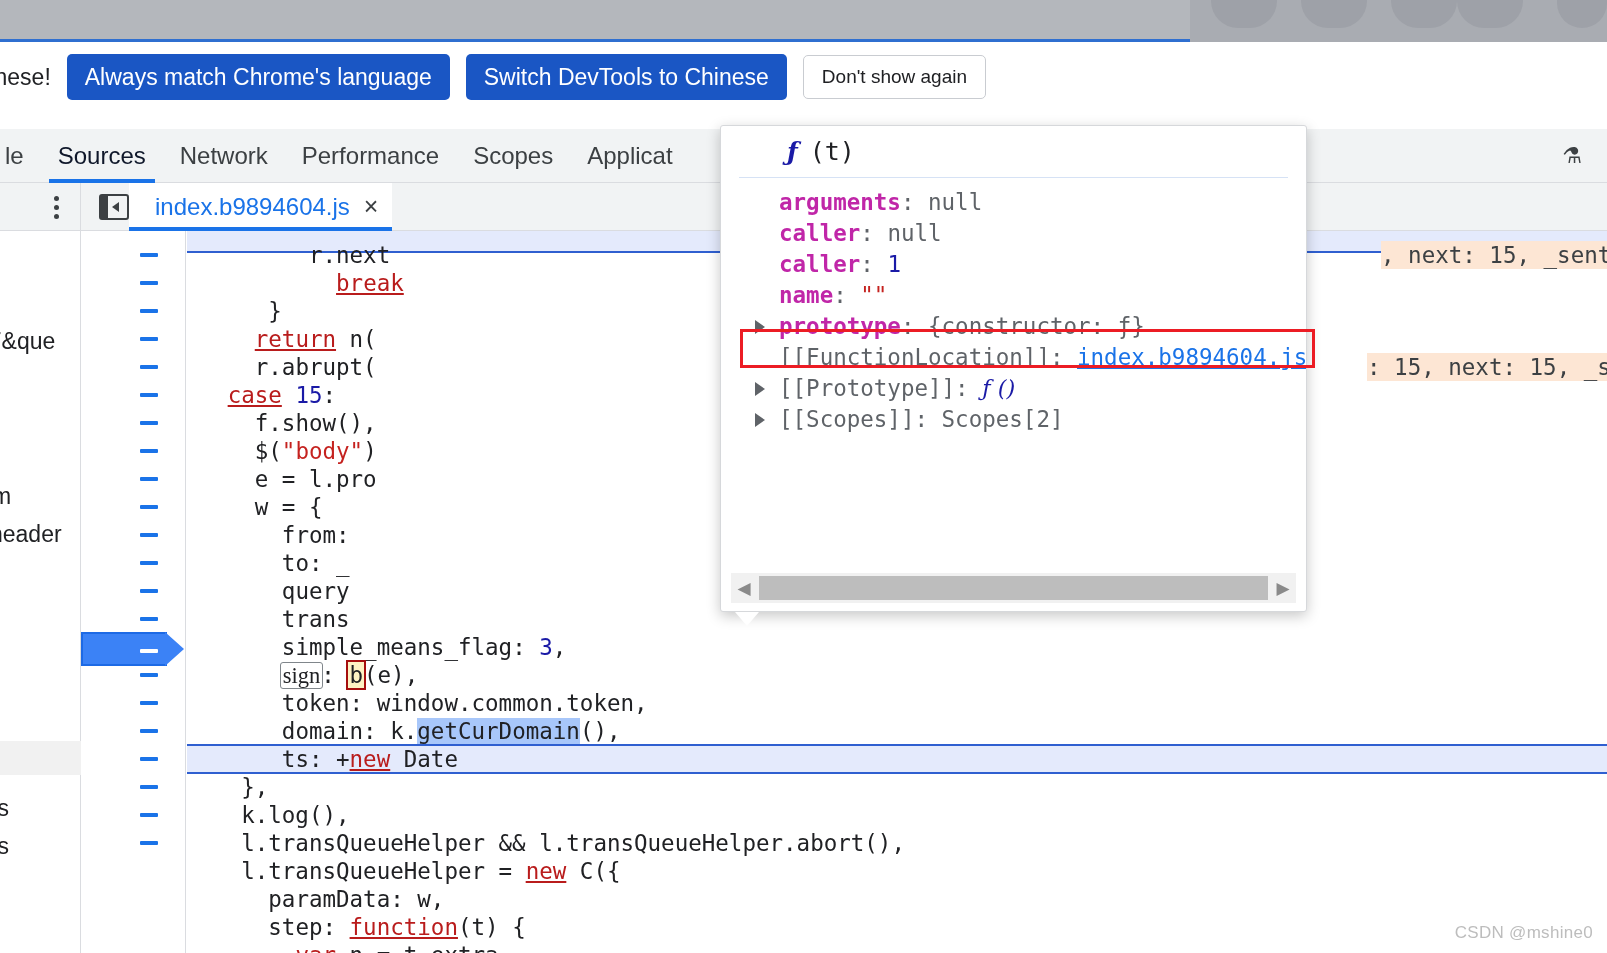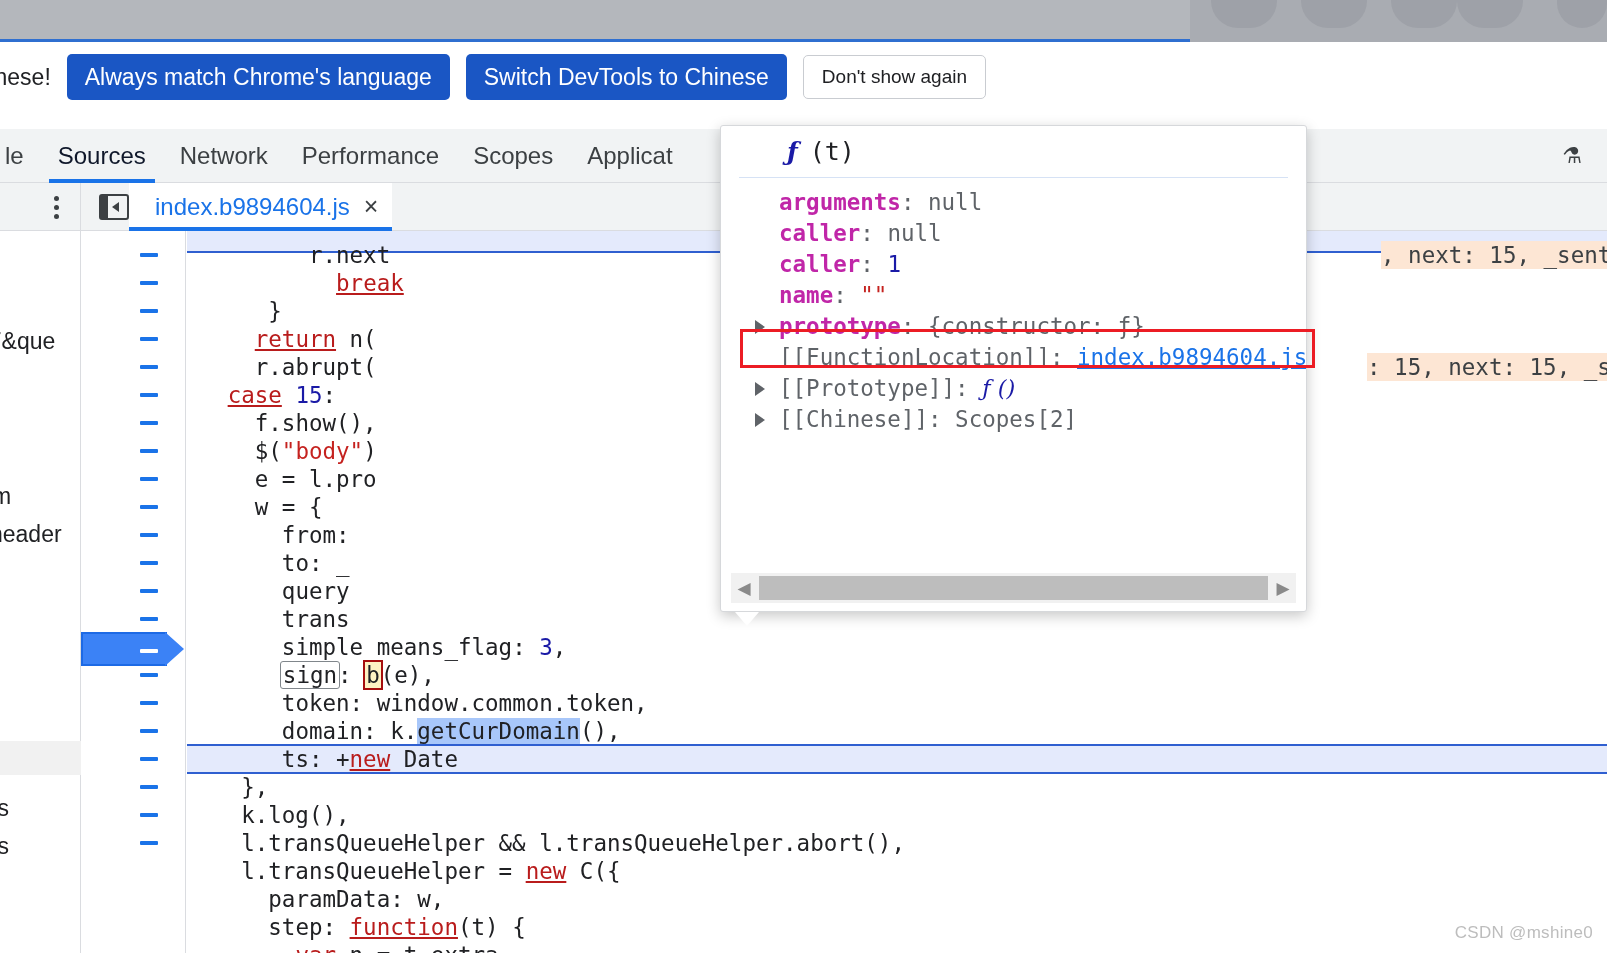--- a/index.html
+++ b/index.html
@@ -158,21 +158,21 @@
   .line-hl{
     position:absolute; left:0; right:0; height:30px;
     background:#e4eafc; border-top:2px solid #2f5fd0; border-bottom:2px solid #2f5fd0;
   }
   .inline-val{
     position:absolute; background:#fde6d4; color:#3c4043; white-space:pre;
     font-family:"DejaVu Sans Mono","Liberation Mono",monospace; font-size:22.5px; line-height:28px;
   }
   .tok-sel{ background:#a8c7fa; }
   .tok-boxed{
-    border:1px solid #80868b; border-radius:3px; padding:0 2px; margin:0 -2px;
+    border:1px solid #80868b; border-radius:3px; padding:0 2px; margin:0 -2px;font-family:Liberation Serif, serif;
   }
   .tok-hl-var{
     background:#fdf2c3; border:2px solid #a50e0e; padding:0 1px; margin:0 -2px;
   }
 
   
   .fn-popup{
     position:absolute; left:720px; top:125px; width:587px; height:487px;
     background:#fff; border:1px solid #d6d8db; border-radius:3px;
     box-shadow:0 4px 14px rgba(0,0,0,.22);
@@ -346,21 +346,21 @@
       <span>(t)</span>
     </div>
     <div class="fn-popup-body" id="proplist">
         <div class="prop-row"><span class="pname">arguments</span><span>: </span><span class="pnull">null</span></div>
         <div class="prop-row"><span class="pname">caller</span><span>: </span><span class="pnull">null</span></div>
         <div class="prop-row"><span class="pname">caller</span><span>: </span><span class="pnum">1</span></div>
         <div class="prop-row"><span class="pname">name</span><span>: </span><span class="pstr">""</span></div>
         <div class="prop-row"><span class="tri"></span><span class="pname">prototype</span><span>: </span><span class="pnull">{constructor: ƒ}</span></div>
         <div class="prop-row"><span class="pname-int">[[FunctionLocation]]</span><span>: </span><span class="plink">index.b9894604.js:2</span></div>
         <div class="prop-row"><span class="tri"></span><span class="pname-int">[[Prototype]]</span><span>: </span><span class="fglyph">ƒ ()</span></div>
-        <div class="prop-row"><span class="tri"></span><span class="pname-int">[[Chinese]]</span><span>: </span><span class="pnull">Scopes[2]</span></div>
+        <div class="prop-row"><span class="tri"></span><span class="pname-int">[[Scopes]]</span><span>: </span><span class="pnull">Scopes[2]</span></div>
       </div>
     <div class="popup-scroll">
       <span class="arrow-l">◀</span>
       <span class="thumb"></span>
       <span class="arrow-r">▶</span>
     </div>
   </div>
   <div class="popup-tail"></div>
 
   <div class="redbox"></div>

